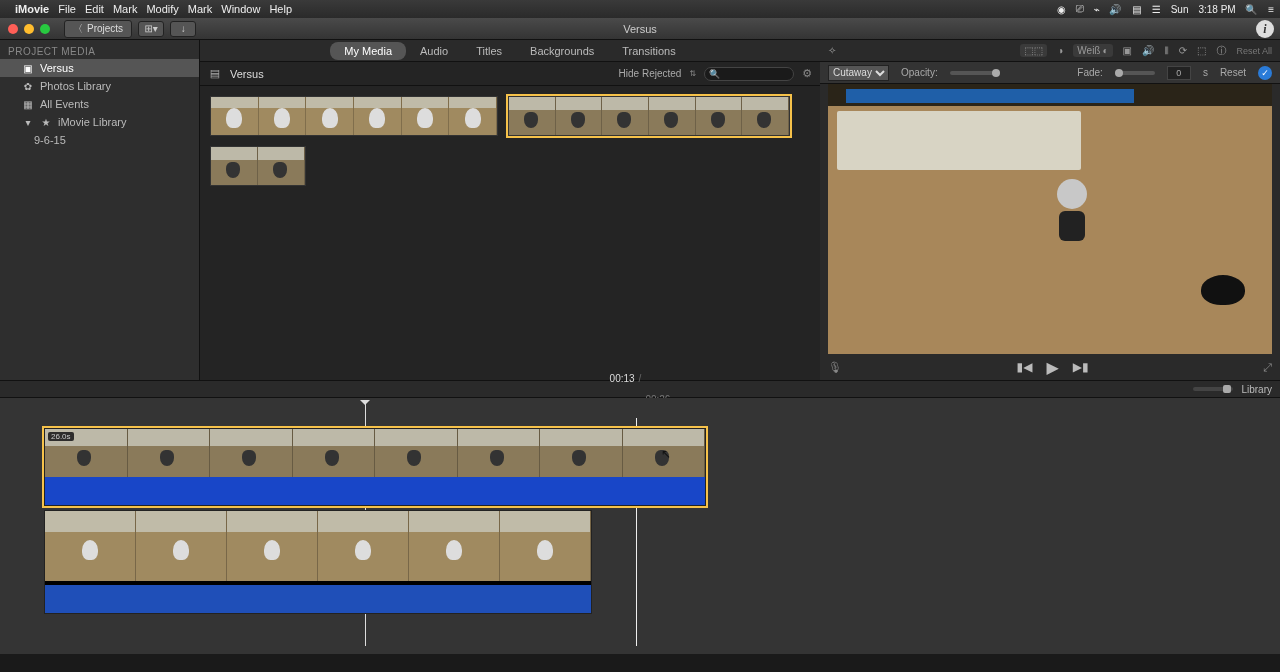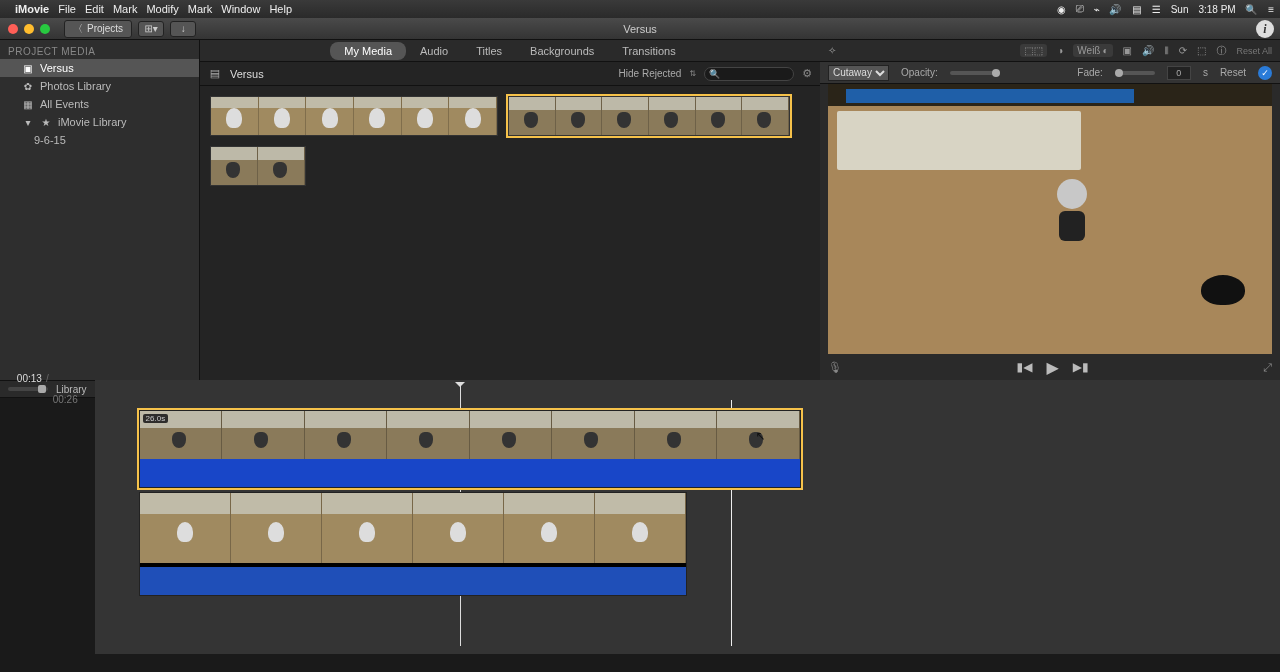--- a/index.html
+++ b/index.html
@@ -87,21 +87,21 @@
 .timebar { height:18px; background:#2a2a2a; display:flex; align-items:center; font-size:10px; color:#888; padding:0 8px; border-top:1px solid #111; border-bottom:1px solid #111;}
 .timebar .tc { position:absolute; left:50%; transform:translateX(-50%); display:flex; gap:4px;}
 .timebar .tc .cur{color:#ddd;} .timebar .tc .sep{color:#666;} .timebar .tc .tot{color:#777;margin-top:21px;}
 .timebar { position:relative; }
 .timebar .right { margin-left:auto; display:flex; align-items:center; gap:8px;}
 .timebar .zoom { width:40px;height:4px;background:#444;border-radius:2px;position:relative;}
 .timebar .zoom .k{position:absolute;right:2px;top:-2px;width:8px;height:8px;background:#aaa;border-radius:2px;}
 .timebar .settings{color:#bbb;}
 
 .timeline { flex:1; background:#343434; position:relative; padding:24px 44px; }
-.lower { height: 274px; display:flex; flex-direction:row;}
+.lower { height: 274px; display:flex; flex-direction:column;}
 .timeline .ruler { position:absolute; left:44px; right:44px; top:6px; height:14px; }
 .playhead { position:absolute; top:2px; bottom:8px; width:1px; background:#ddd; }
 .playhead::before{content:"";position:absolute;top:0;left:-5px;border:5px solid transparent;border-top-color:#ddd;}
 .scrubline { position:absolute; top:20px; bottom:8px; width:1px; background:#eee; }
 
 .tclip { position:absolute; border:1px solid #222; background:#000; }
 .tclip.sel { outline:2px solid #f6c24a; }
 .tclip .frames { display:flex; height:48px;}
 .tclip .frames .frame { border-right:1px solid rgba(0,0,0,.25);}
 .tclip .audio { height:28px; background:#1846c8; position:relative;}

